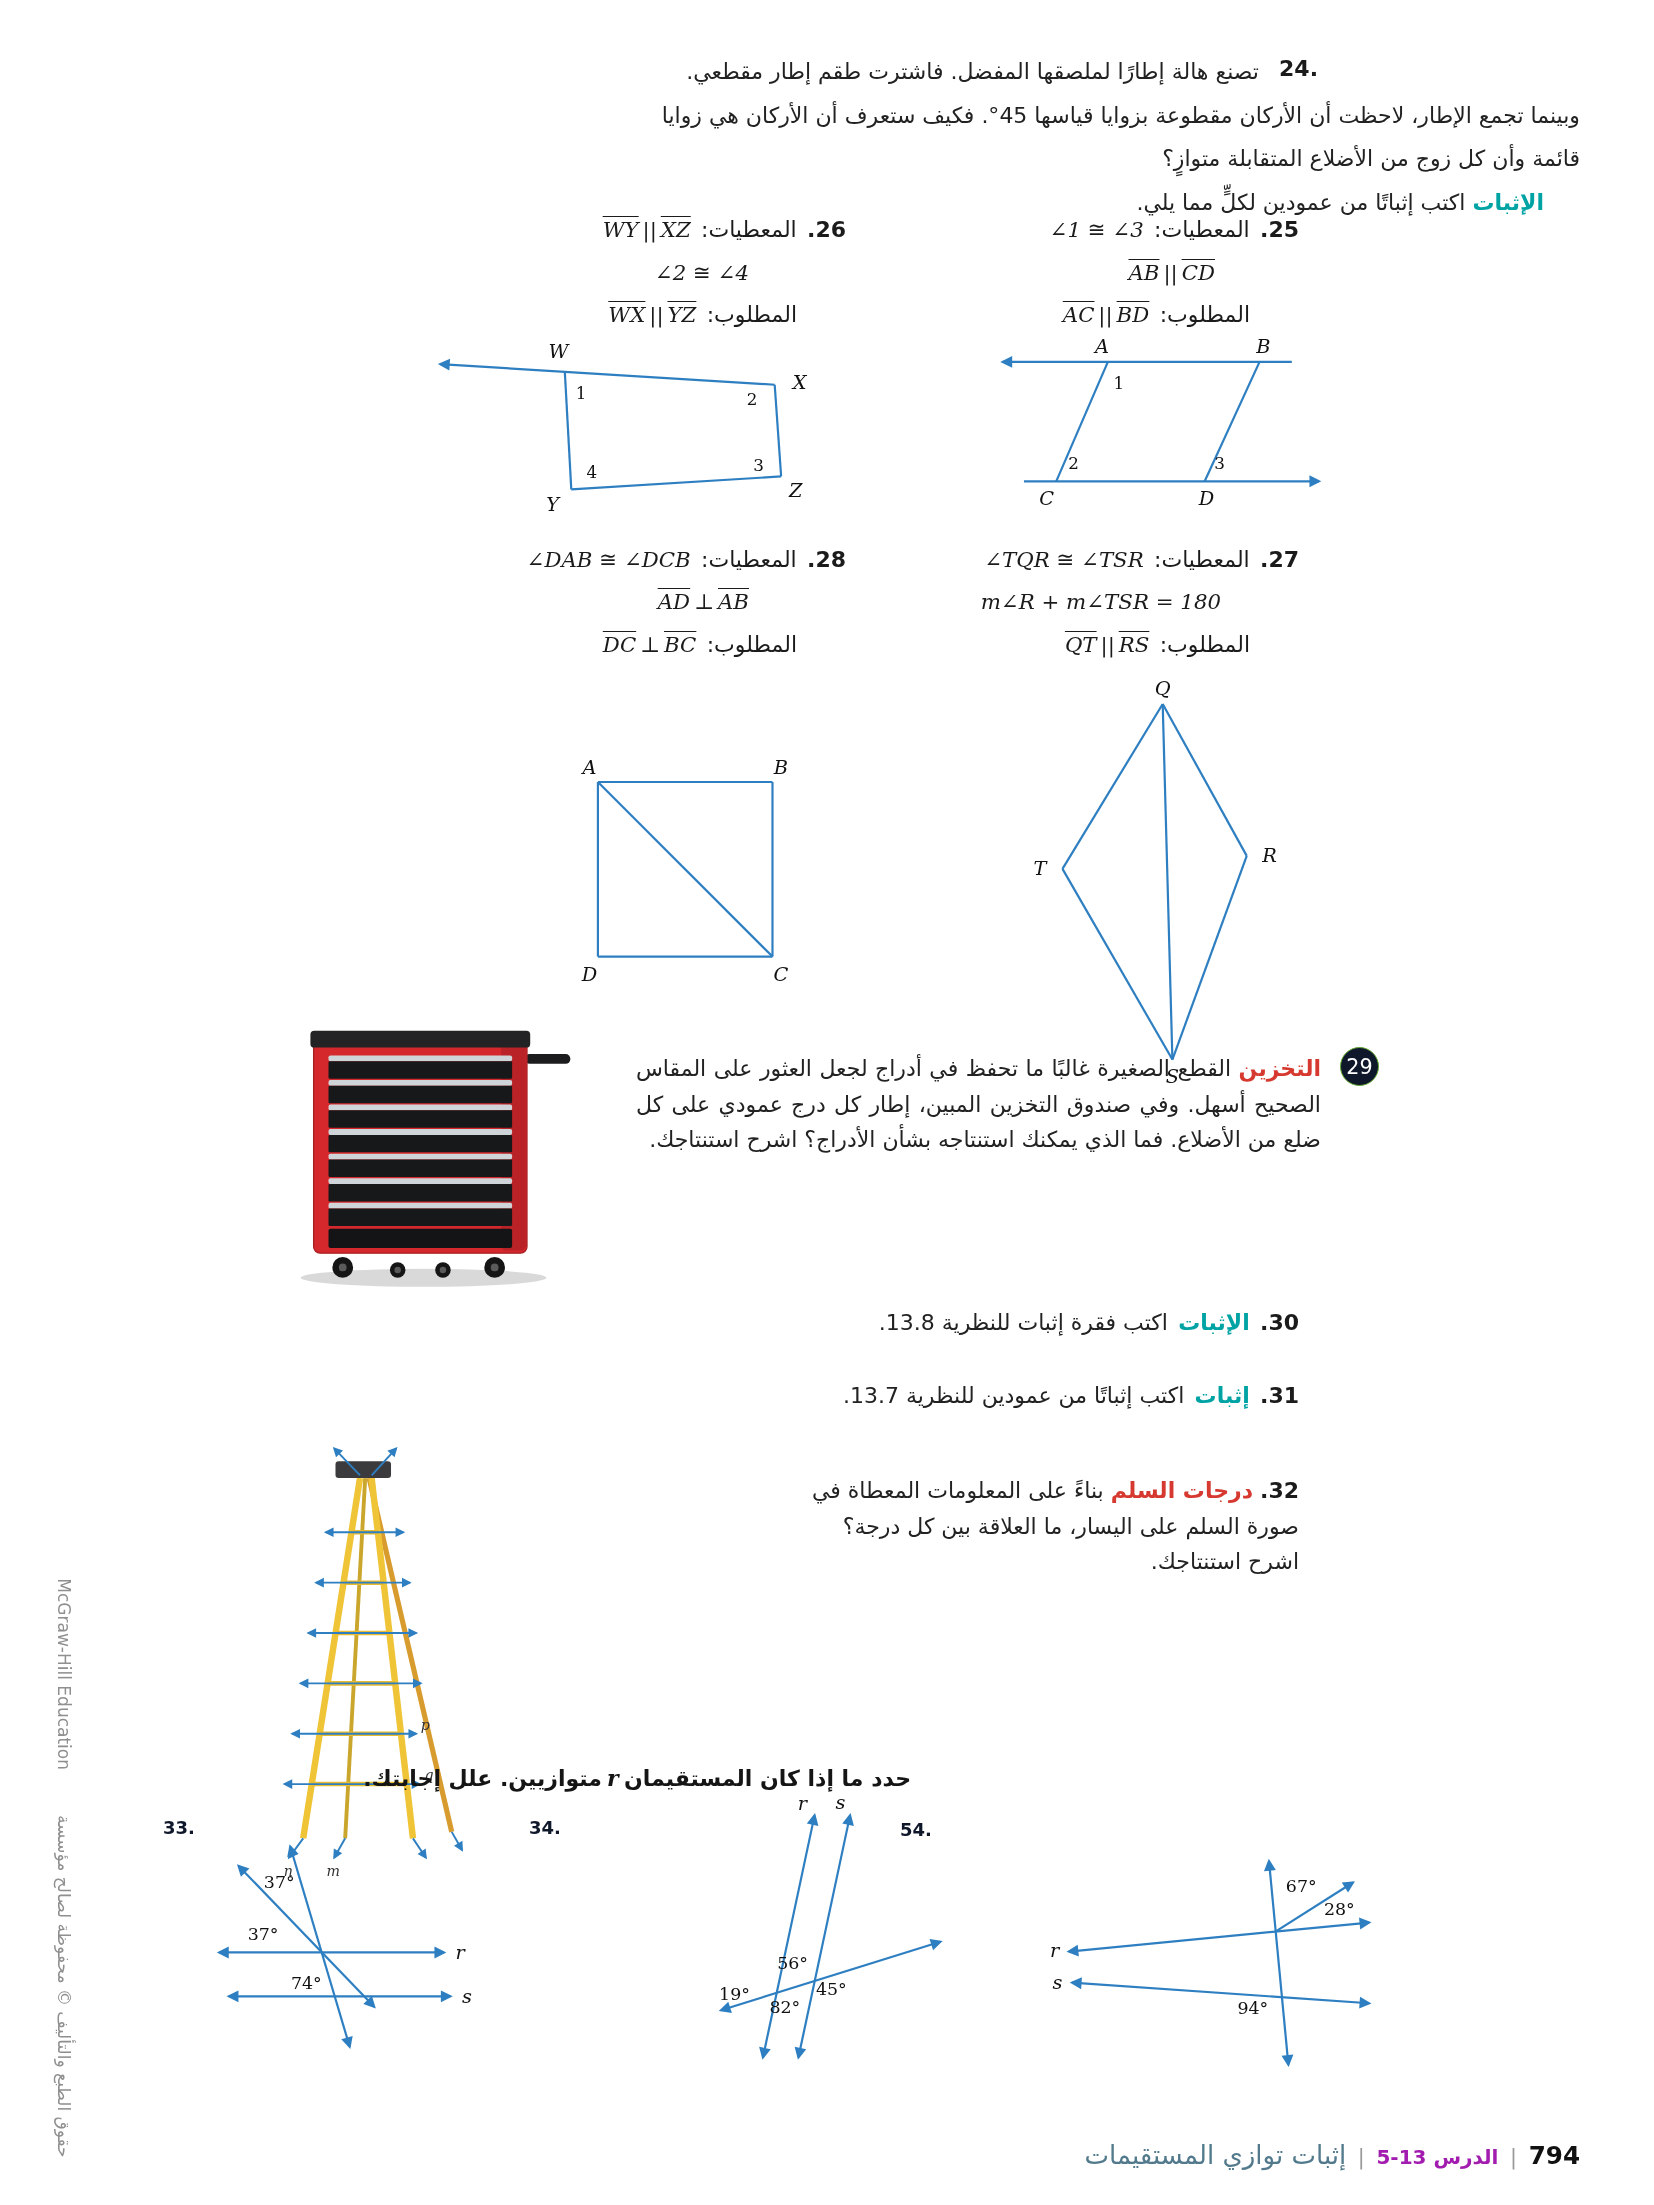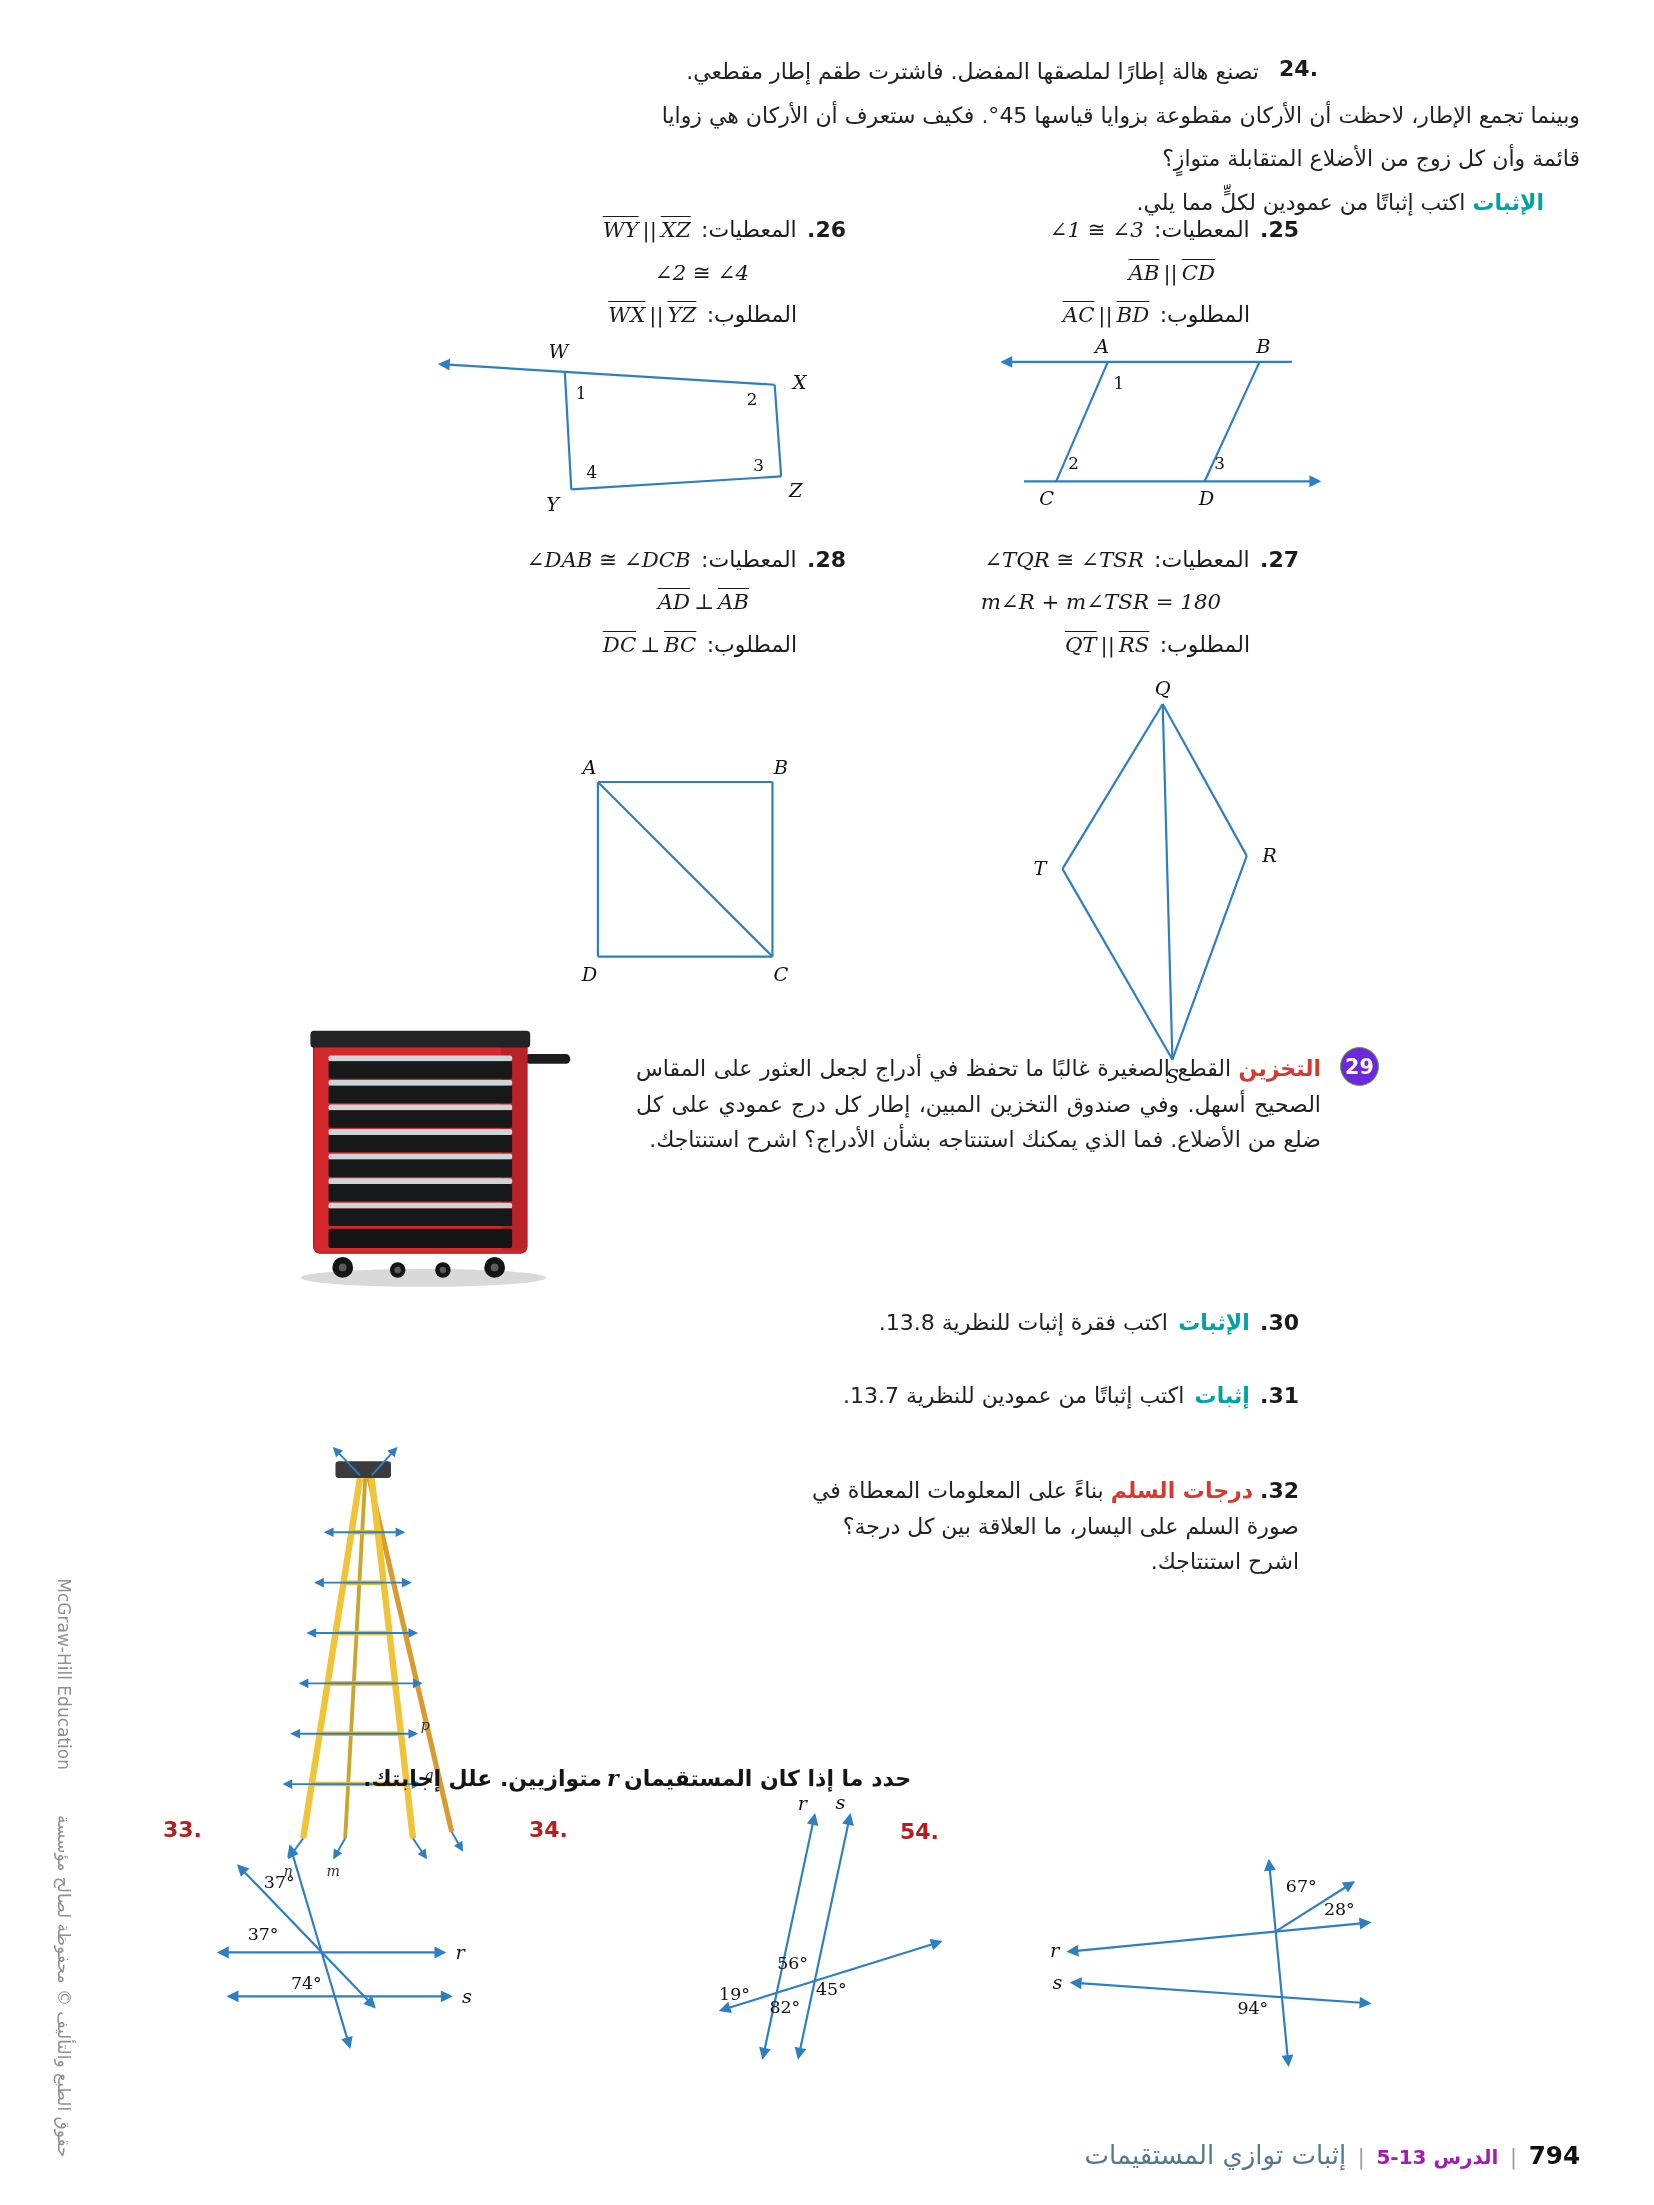--- a/index.html
+++ b/index.html
@@ -10,26 +10,26 @@
   .abs{position:absolute;}
   .ar{direction:rtl;font-size:22px;line-height:1.6;white-space:nowrap;color:#222;}
   .exrow{position:absolute;direction:rtl;display:flex;gap:10.3px;align-items:baseline;font-size:22px;white-space:nowrap;}
   .exnum{font-weight:700;color:#1b1b1b;}
   .lbl{font-weight:400;color:#1b1b1b;}
   .kw-teal{font-weight:700;color:#00a3a4;}
   .kw-red{font-weight:700;color:#d6392f;}
   .math{direction:ltr;unicode-bidi:isolate;font-family:"DejaVu Serif","DejaVu Sans",serif;font-style:italic;font-size:21.3px;color:#1b1b1b;}
   .seg{text-decoration:overline;text-decoration-thickness:1.3px;}
   .mop{font-style:normal;padding:0 3.9px;}
-  .badge{position:absolute;width:39px;height:39px;border-radius:50%;background:#6d28d9;border:1.9px solid #63a832;
-    color:#fff;font-weight:700;font-size:20.7px;display:flex;align-items:center;justify-content:center;box-sizing:border-box;}
+  .badge{position:absolute;width:39px;height:39px;border-radius:50%;background:#0f172a;border:1.9px solid #63a832;
+    color:#fff;font-weight:400;font-size:20.7px;display:flex;align-items:center;justify-content:center;box-sizing:border-box;}
   .para{position:absolute;direction:rtl;font-size:22px;line-height:1.62;text-align:justify;color:#222;margin-left:12px;}
   .instruction{position:absolute;direction:rtl;font-size:22px;font-weight:700;white-space:nowrap;color:#151515;}
   .ivar{font-family:"DejaVu Serif",serif;font-style:italic;font-weight:700;margin:0 5.2px;}
-  .numlab{position:absolute;font-weight:700;font-size:22px;color:#b91c1c;}
+  .numlab{position:absolute;font-weight:700;font-size:18px;color:#0f172a;}
   svg{position:absolute;overflow:visible;}
   svg text{font-family:"DejaVu Serif","DejaVu Sans",serif;}
   .dline{stroke:#2e7fc1;stroke-width:3.4;fill:none;}
   .aline{stroke:#2e7fc1;stroke-width:3;fill:none;}
   .dlabel{font-size:30px;font-style:italic;fill:#111;}
   .dnum{font-size:26px;fill:#111;}
   .ddeg{font-size:27px;fill:#111;}
   .small-ital{font-size:22px;font-style:italic;fill:#333;}
   .copyright{position:absolute;left:-227px;top:1858px;width:582px;transform:rotate(90deg);
     font-size:17px;color:#8f8f8f;display:flex;justify-content:center;gap:45px;white-space:nowrap;}

